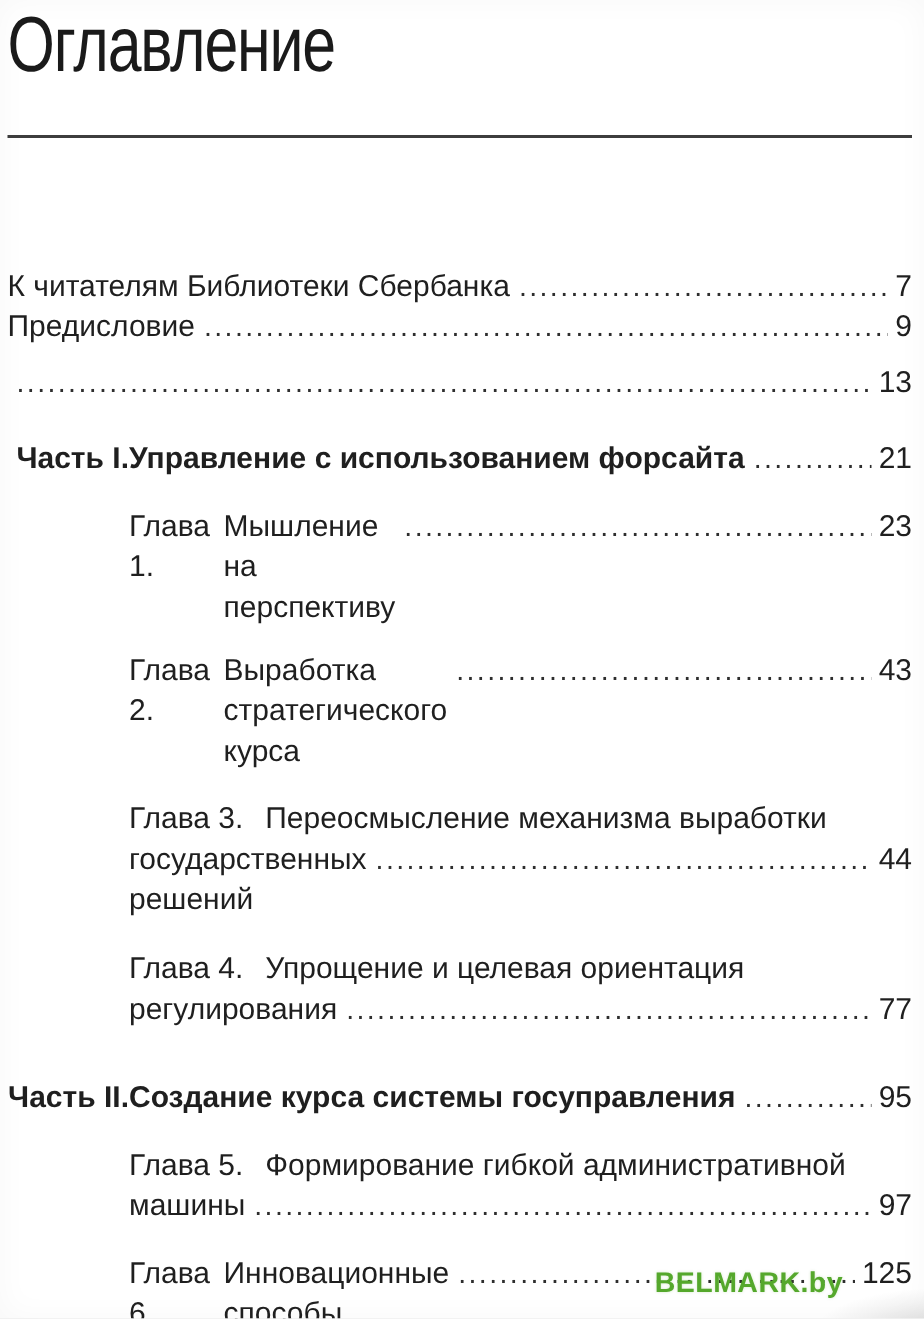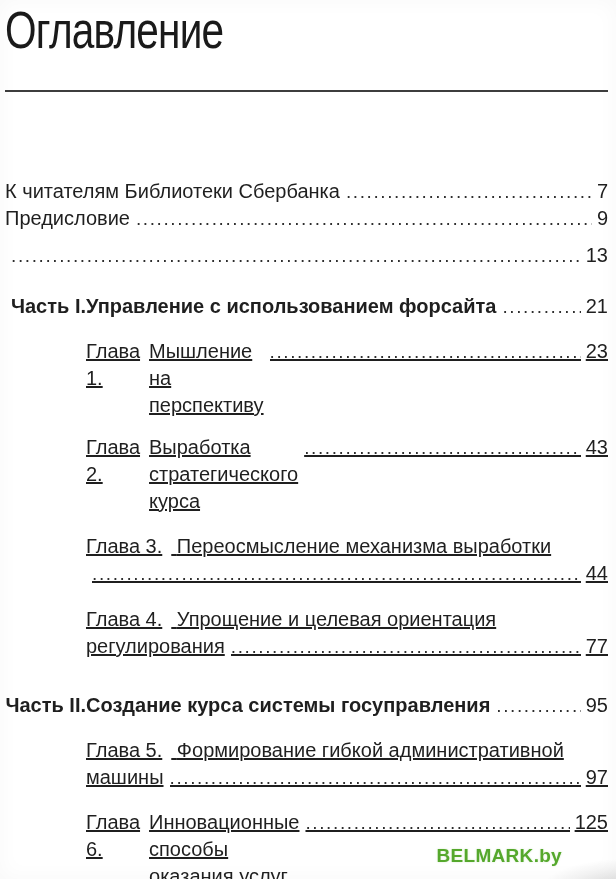--- a/index.html
+++ b/index.html
@@ -59,21 +59,21 @@
   
   .front { margin-top: 13px; }
   .front.first { margin-top: 0; }
 
   
   .part { font-weight: 700; text-align: right; }
   .part .part-label { flex: 0 0 81px; }
   .part .leader::after, .part .pg { font-weight: 400; }
 
   
-  .chapter { padding-left: 81px; display: block; text-decoration: underline; }
+  .chapter { padding-left: 81px; display: block; }
   .chapter .line1 { display: block; line-height: 27px; white-space: nowrap; }
   .chapter .line2 { display: flex; align-items: baseline; line-height: 27px; }
   .chapter .num { margin-right: 9px; }
 
   
   .r2  { margin-top: 0; justify-content: center; }
   .r3  { margin-top: 10px; }
   .r4  { margin-top: 24px; }
   .r5  { margin-top: 18px; }
   .r6  { margin-top: 15px; }
@@ -157,20 +157,21 @@
           <span class="pg">43</span>
         </div>
       </div>
 
       <div class="chapter r7">
         <div class="line1">
           <span class="num">Глава 3.</span>
           <span class="t">Переосмысление механизма выработки</span>
         </div>
         <div class="line2">
+          <span class="t">государственных решений</span>
           <span class="leader"></span>
           <span class="pg">44</span>
         </div>
       </div>
 
       <div class="chapter r8">
         <div class="line1">
           <span class="num">Глава 4.</span>
           <span class="t">Упрощение и целевая ориентация</span>
         </div>

